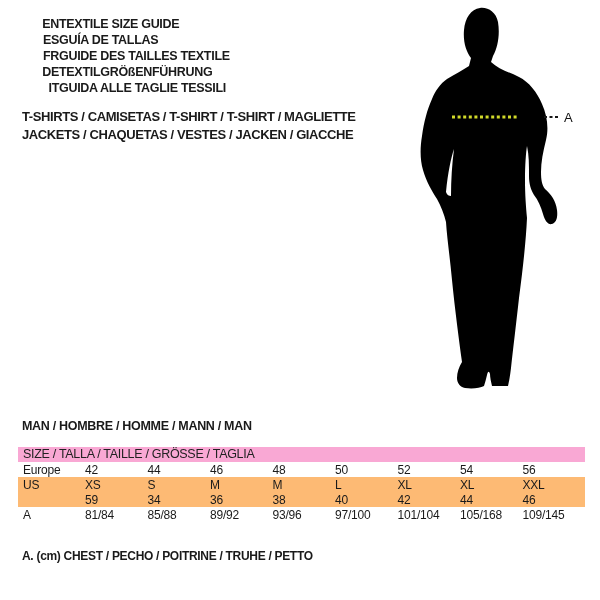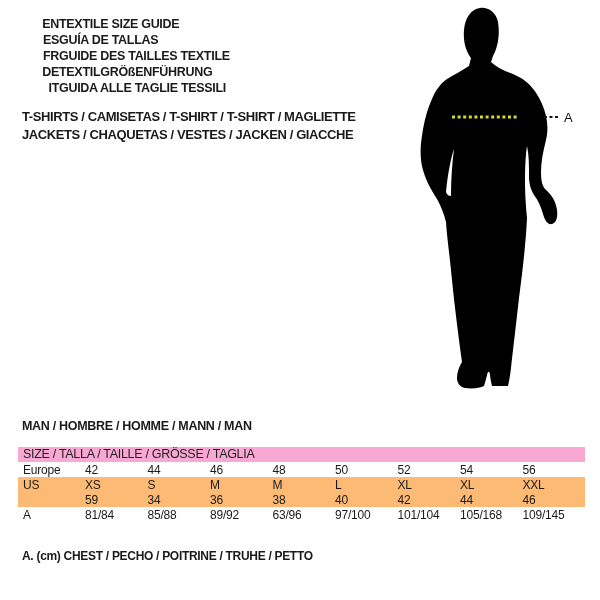--- a/index.html
+++ b/index.html
@@ -157,21 +157,21 @@
       <span class="t-cell">42</span>
       <span class="t-cell">44</span>
       <span class="t-cell">46</span>
     </div>
 
     <div class="t-row">
       <span class="t-label">A</span>
       <span class="t-cell">81/84</span>
       <span class="t-cell">85/88</span>
       <span class="t-cell">89/92</span>
-      <span class="t-cell">63/96</span>
+      <span class="t-cell">93/96</span>
       <span class="t-cell">97/100</span>
       <span class="t-cell">101/104</span>
       <span class="t-cell">105/168</span>
       <span class="t-cell">109/145</span>
     </div>
   </div>
 
   <div class="footnote">A. (cm) CHEST / PECHO / POITRINE / TRUHE / PETTO</div>
 
 </div>

